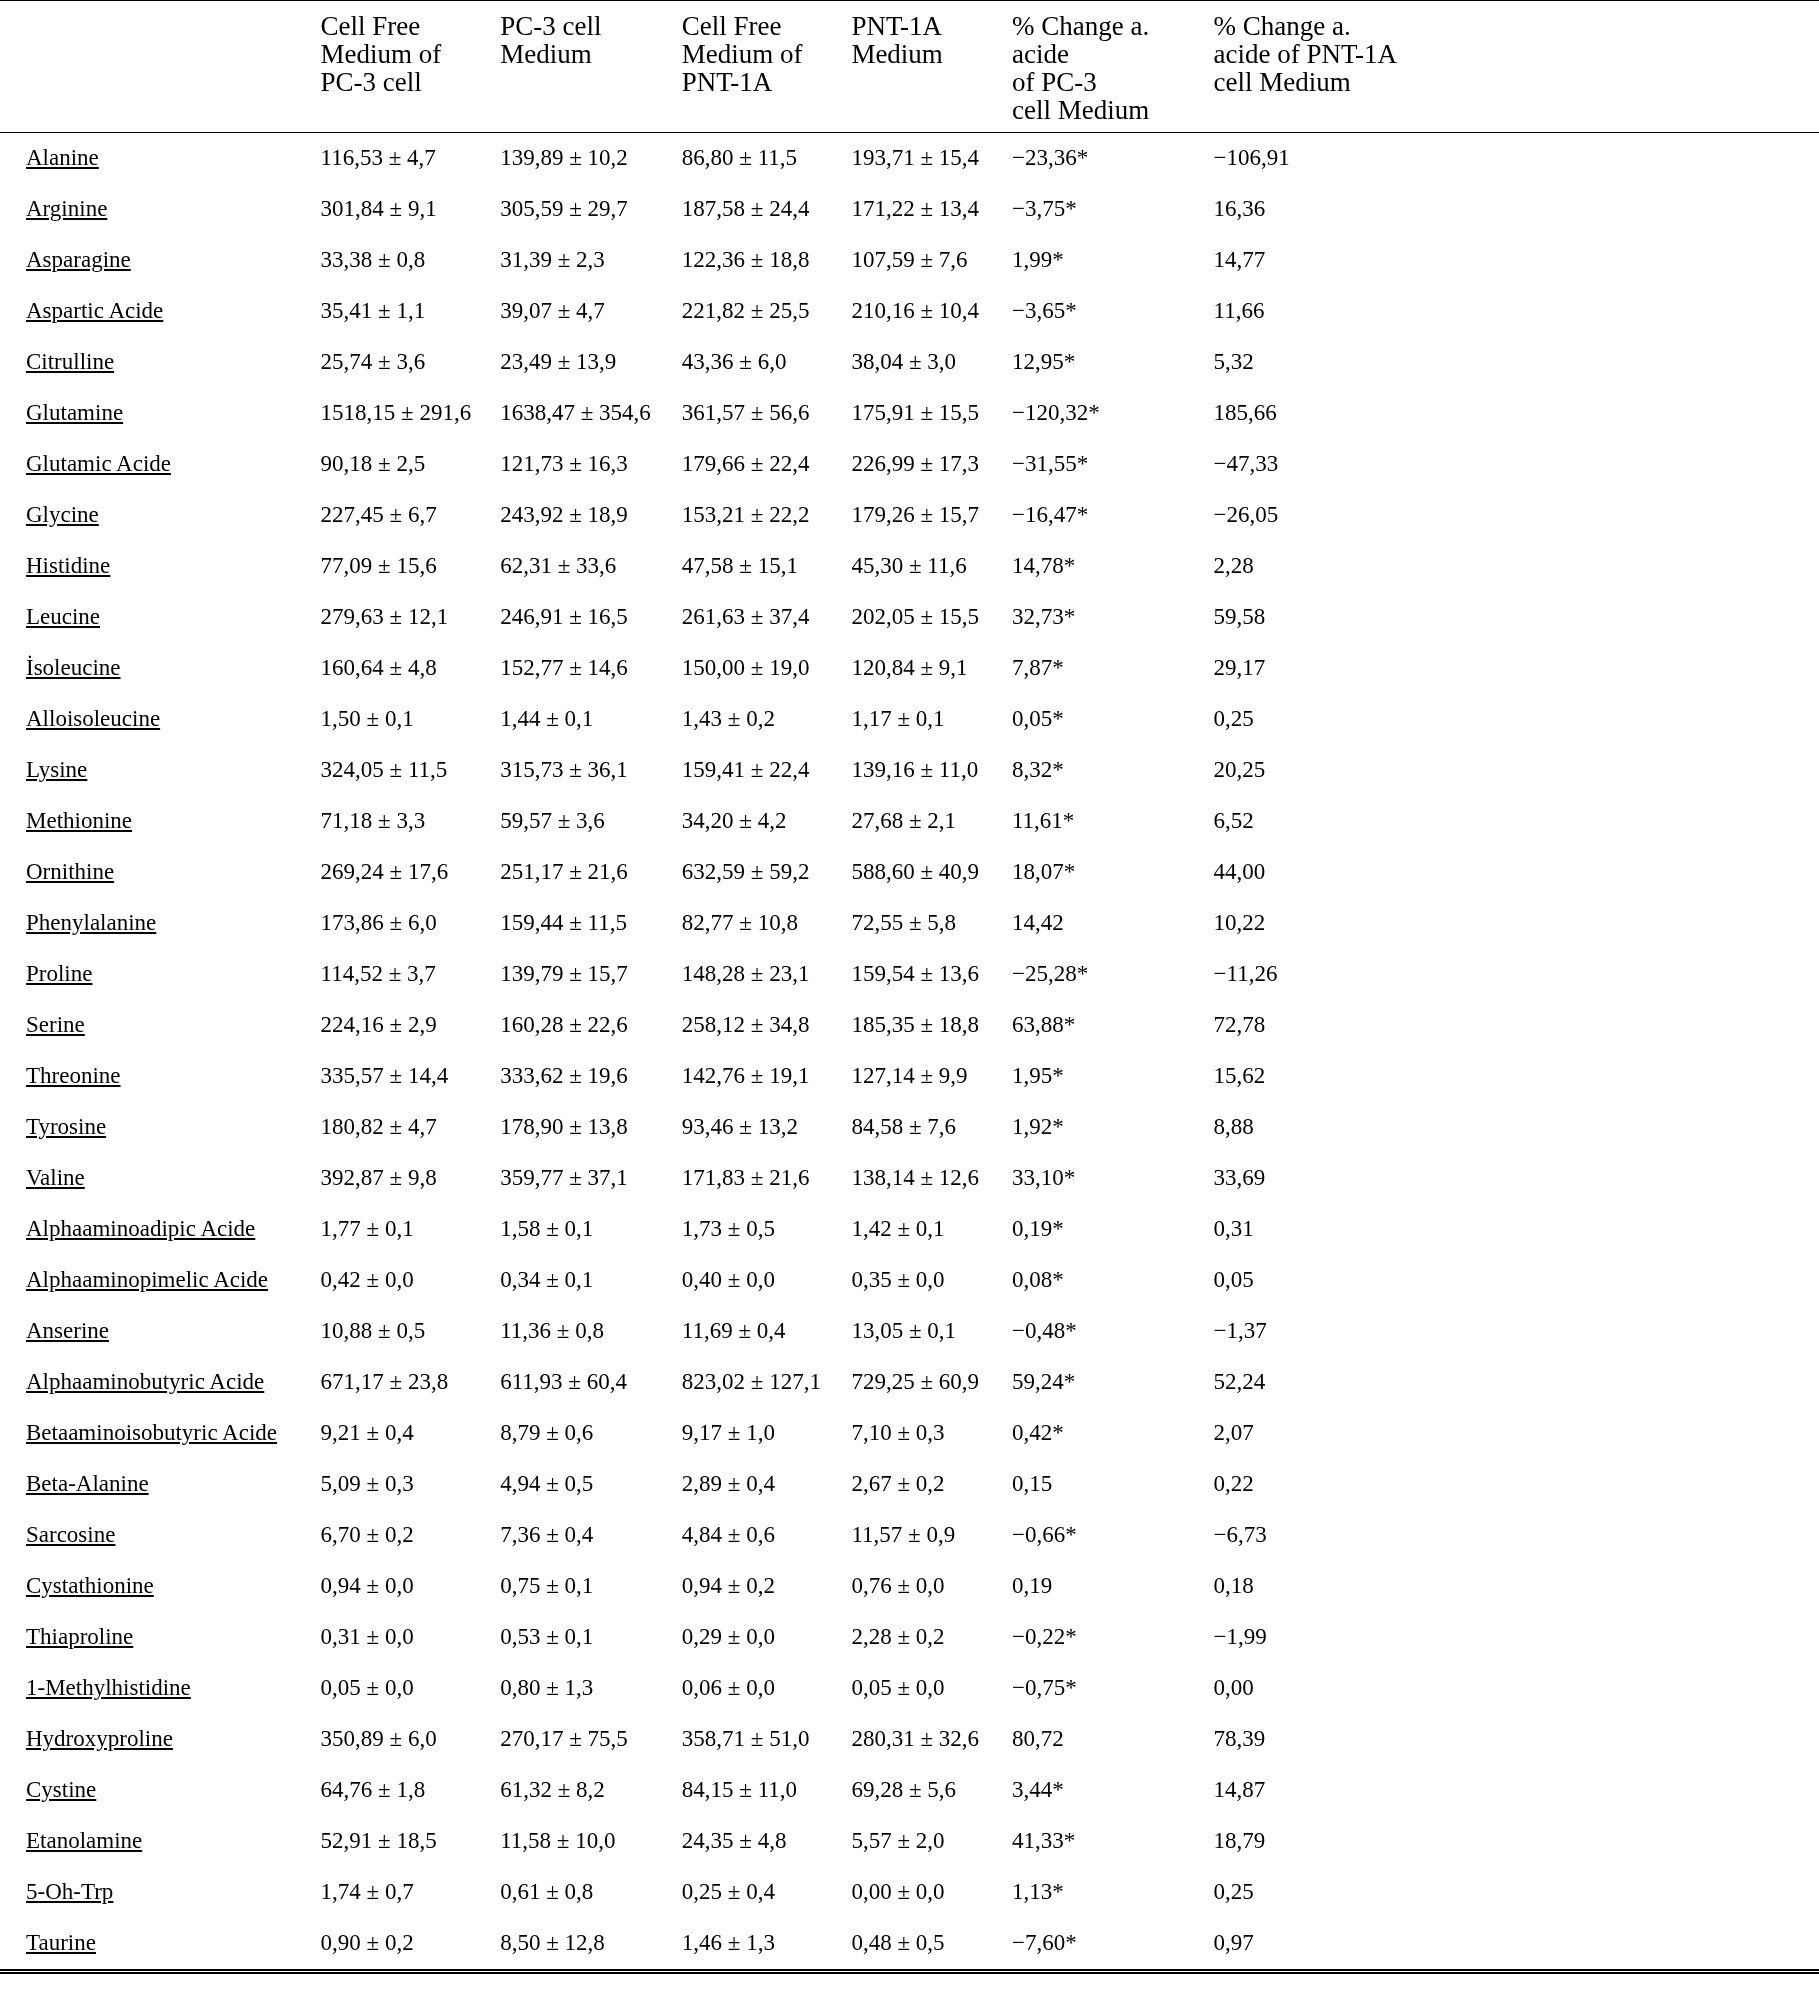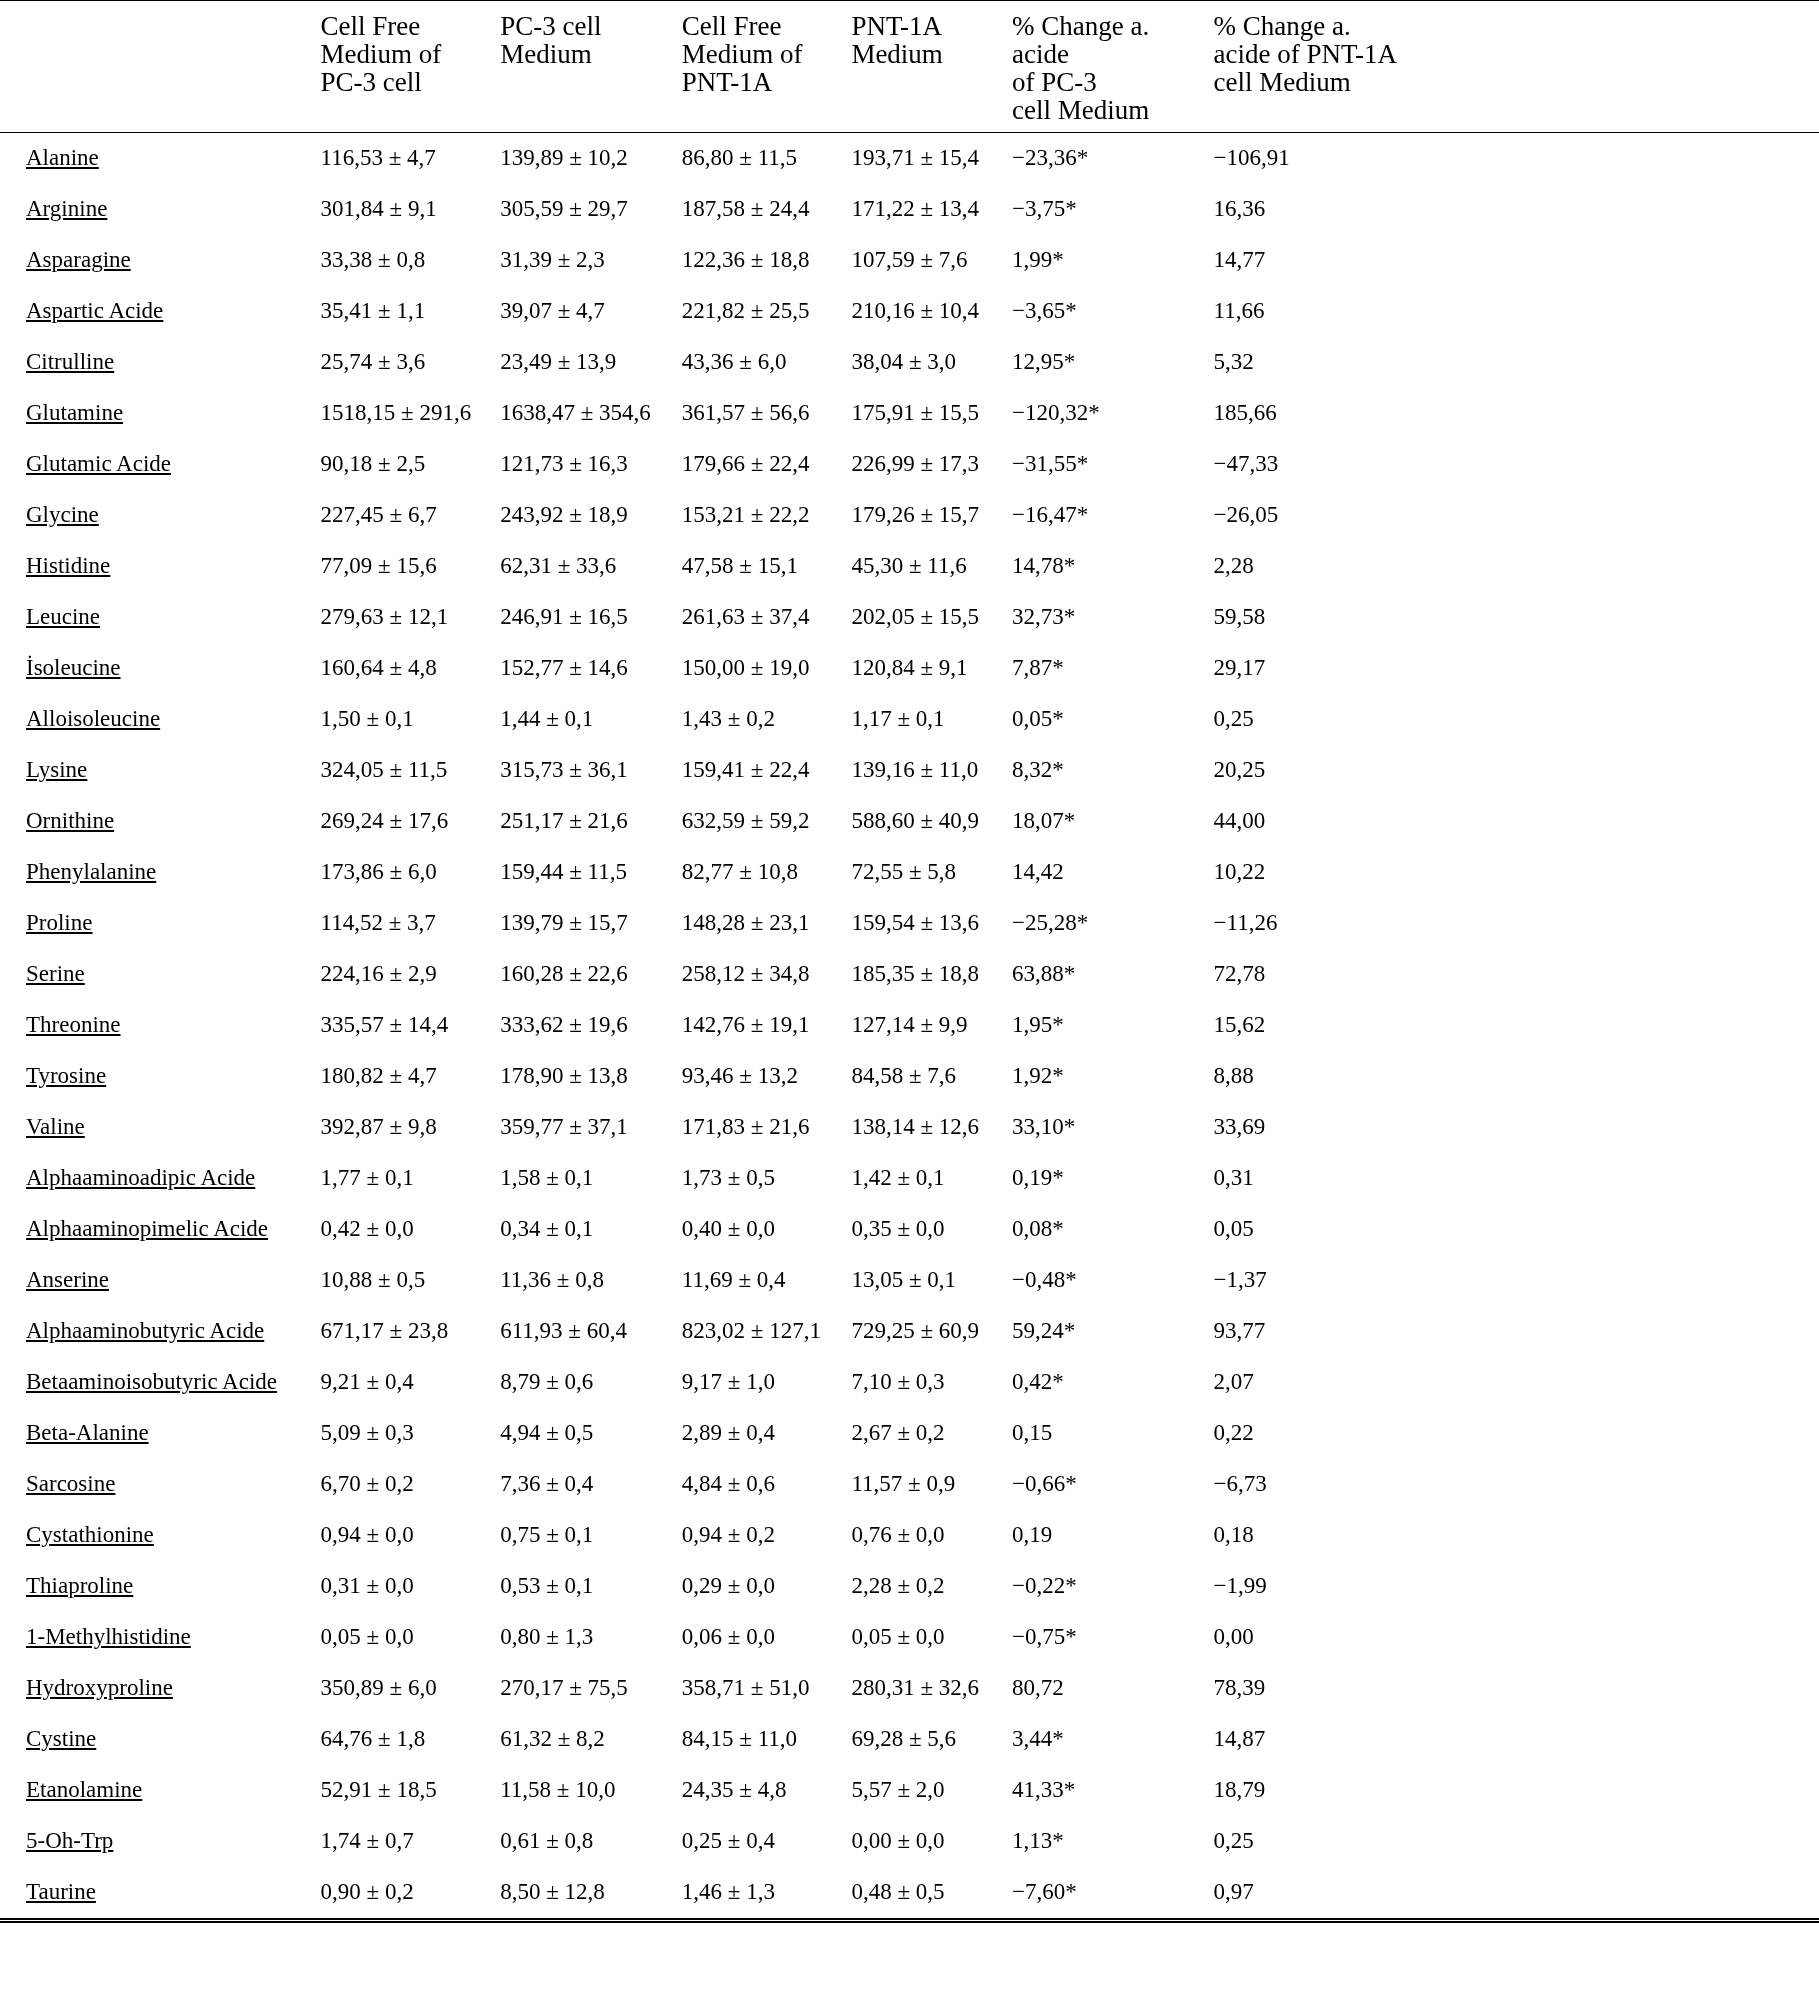--- a/index.html
+++ b/index.html
@@ -188,20 +188,29 @@
         <tr>
           <td class="col-0">Lysine</td>
           <td class="col-1">324,05 ± 11,5</td>
           <td class="col-2">315,73 ± 36,1</td>
           <td class="col-3">159,41 ± 22,4</td>
           <td class="col-4">139,16 ± 11,0</td>
           <td class="col-5">8,32*</td>
           <td class="col-6">20,25</td>
         </tr>
         <tr>
+          <td class="col-0">Methionine</td>
+          <td class="col-1">71,18 ± 3,3</td>
+          <td class="col-2">59,57 ± 3,6</td>
+          <td class="col-3">34,20 ± 4,2</td>
+          <td class="col-4">27,68 ± 2,1</td>
+          <td class="col-5">11,61*</td>
+          <td class="col-6">6,52</td>
+        </tr>
+        <tr>
           <td class="col-0">Ornithine</td>
           <td class="col-1">269,24 ± 17,6</td>
           <td class="col-2">251,17 ± 21,6</td>
           <td class="col-3">632,59 ± 59,2</td>
           <td class="col-4">588,60 ± 40,9</td>
           <td class="col-5">18,07*</td>
           <td class="col-6">44,00</td>
         </tr>
         <tr>
           <td class="col-0">Phenylalanine</td>
@@ -284,21 +293,21 @@
           <td class="col-5">−0,48*</td>
           <td class="col-6">−1,37</td>
         </tr>
         <tr>
           <td class="col-0">Alphaaminobutyric Acide</td>
           <td class="col-1">671,17 ± 23,8</td>
           <td class="col-2">611,93 ± 60,4</td>
           <td class="col-3">823,02 ± 127,1</td>
           <td class="col-4">729,25 ± 60,9</td>
           <td class="col-5">59,24*</td>
-          <td class="col-6">93,77</td>
+          <td class="col-6">52,24</td>
         </tr>
         <tr>
           <td class="col-0">Betaaminoisobutyric Acide</td>
           <td class="col-1">9,21 ± 0,4</td>
           <td class="col-2">8,79 ± 0,6</td>
           <td class="col-3">9,17 ± 1,0</td>
           <td class="col-4">7,10 ± 0,3</td>
           <td class="col-5">0,42*</td>
           <td class="col-6">2,07</td>
         </tr>

